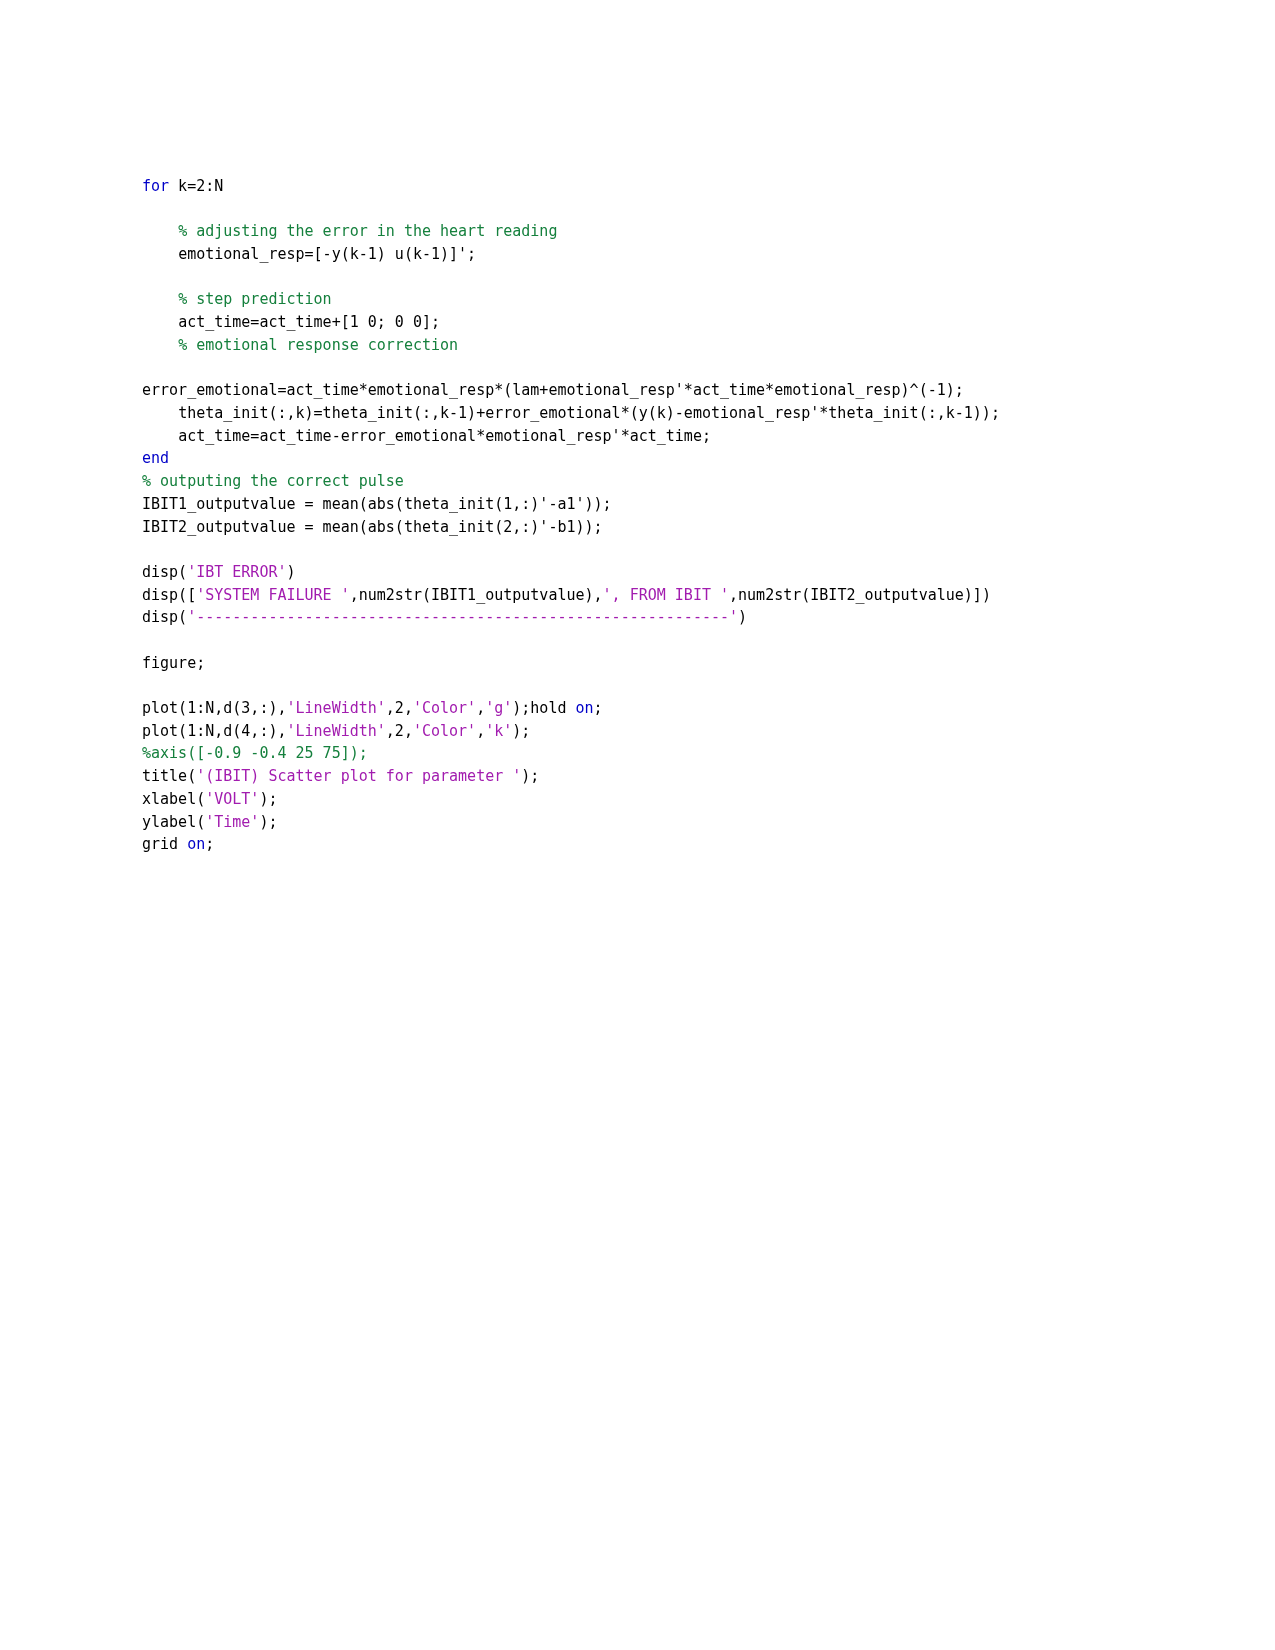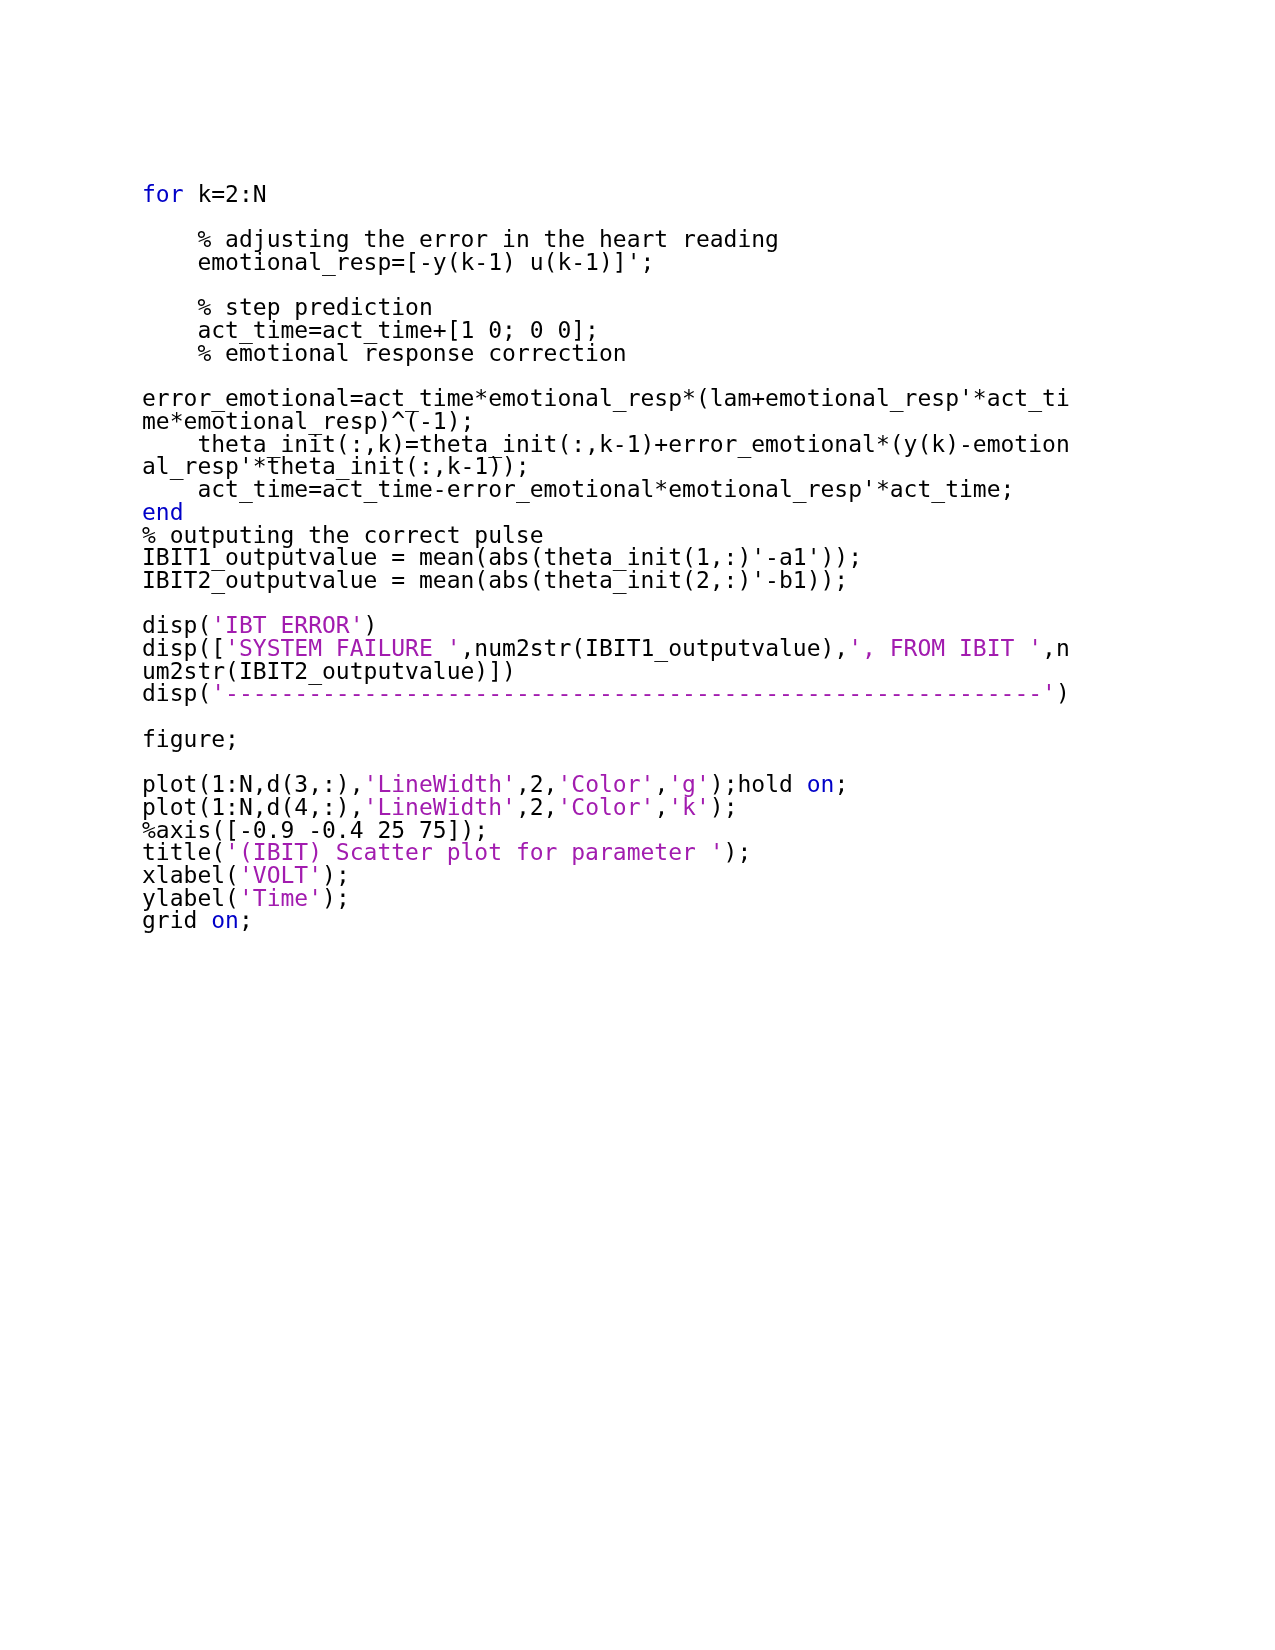--- a/index.html
+++ b/index.html
@@ -20,38 +20,38 @@
     top: 0;
     width: 1275px;
     height: 1650px;
     background: #ffffff;
   }
   #code-listing {
     position: absolute;
     left: 142px;
     top: 160px;
     width: 935px;
-    font-size: 23px;
+    font-size: 15px;
     line-height: 22.7px;
     white-space: pre-wrap;
     word-break: break-all;
     overflow-wrap: anywhere;
     color: #000000;
     letter-spacing: 0px;
   }
   .ln {
     display: block;
     min-height: 22.7px;
   }
   .blank {
     display: block;
     height: 22.7px;
   }
   .kw  { color: #0000c8; }
-  .cm  { color: #000000; margin-top: 44px; }
+  .cm  { color: #15803d; margin-top: 44px; }
   .str { color: #a21caf; }
   .pl  { color: #000000; }
 </style>
 </head>
 <body>
 
 <div id="page">
   <pre id="code-listing"><span class="ln"><span class="kw">for</span><span class="pl"> k=2:N</span></span><span class="blank">&nbsp;</span><span class="ln"><span class="cm">    % adjusting the error in the heart reading</span></span><span class="ln"><span class="pl">    emotional_resp=[-y(k-1) u(k-1)]';</span></span><span class="blank">&nbsp;</span><span class="ln"><span class="cm">    % step prediction</span></span><span class="ln"><span class="pl">    act_time=act_time+[1 0; 0 0];</span></span><span class="ln"><span class="cm">    % emotional response correction</span></span><span class="blank">&nbsp;</span><span class="ln"><span class="pl">error_emotional=act_time*emotional_resp*(lam+emotional_resp'*act_time*emotional_resp)^(-1);</span></span><span class="ln"><span class="pl">    theta_init(:,k)=theta_init(:,k-1)+error_emotional*(y(k)-emotional_resp'*theta_init(:,k-1));</span></span><span class="ln"><span class="pl">    act_time=act_time-error_emotional*emotional_resp'*act_time;</span></span><span class="ln"><span class="kw">end</span></span><span class="ln"><span class="cm">% outputing the correct pulse</span></span><span class="ln"><span class="pl">IBIT1_outputvalue = mean(abs(theta_init(1,:)'-a1'));</span></span><span class="ln"><span class="pl">IBIT2_outputvalue = mean(abs(theta_init(2,:)'-b1));</span></span><span class="blank">&nbsp;</span><span class="ln"><span class="pl">disp(</span><span class="str">'IBT ERROR'</span><span class="pl">)</span></span><span class="ln"><span class="pl">disp([</span><span class="str">'SYSTEM FAILURE '</span><span class="pl">,num2str(IBIT1_outputvalue),</span><span class="str">', FROM IBIT '</span><span class="pl">,num2str(IBIT2_outputvalue)])</span></span><span class="ln"><span class="pl">disp(</span><span class="str">'-----------------------------------------------------------'</span><span class="pl">)</span></span><span class="blank">&nbsp;</span><span class="ln"><span class="pl">figure;</span></span><span class="blank">&nbsp;</span><span class="ln"><span class="pl">plot(1:N,d(3,:),</span><span class="str">'LineWidth'</span><span class="pl">,2,</span><span class="str">'Color'</span><span class="pl">,</span><span class="str">'g'</span><span class="pl">);hold </span><span class="kw">on</span><span class="pl">;</span></span><span class="ln"><span class="pl">plot(1:N,d(4,:),</span><span class="str">'LineWidth'</span><span class="pl">,2,</span><span class="str">'Color'</span><span class="pl">,</span><span class="str">'k'</span><span class="pl">);</span></span><span class="ln"><span class="cm">%axis([-0.9 -0.4 25 75]);</span></span><span class="ln"><span class="pl">title(</span><span class="str">'(IBIT) Scatter plot for parameter '</span><span class="pl">);</span></span><span class="ln"><span class="pl">xlabel(</span><span class="str">'VOLT'</span><span class="pl">);</span></span><span class="ln"><span class="pl">ylabel(</span><span class="str">'Time'</span><span class="pl">);</span></span><span class="ln"><span class="pl">grid </span><span class="kw">on</span><span class="pl">;</span></span></pre>
 </div>
 

